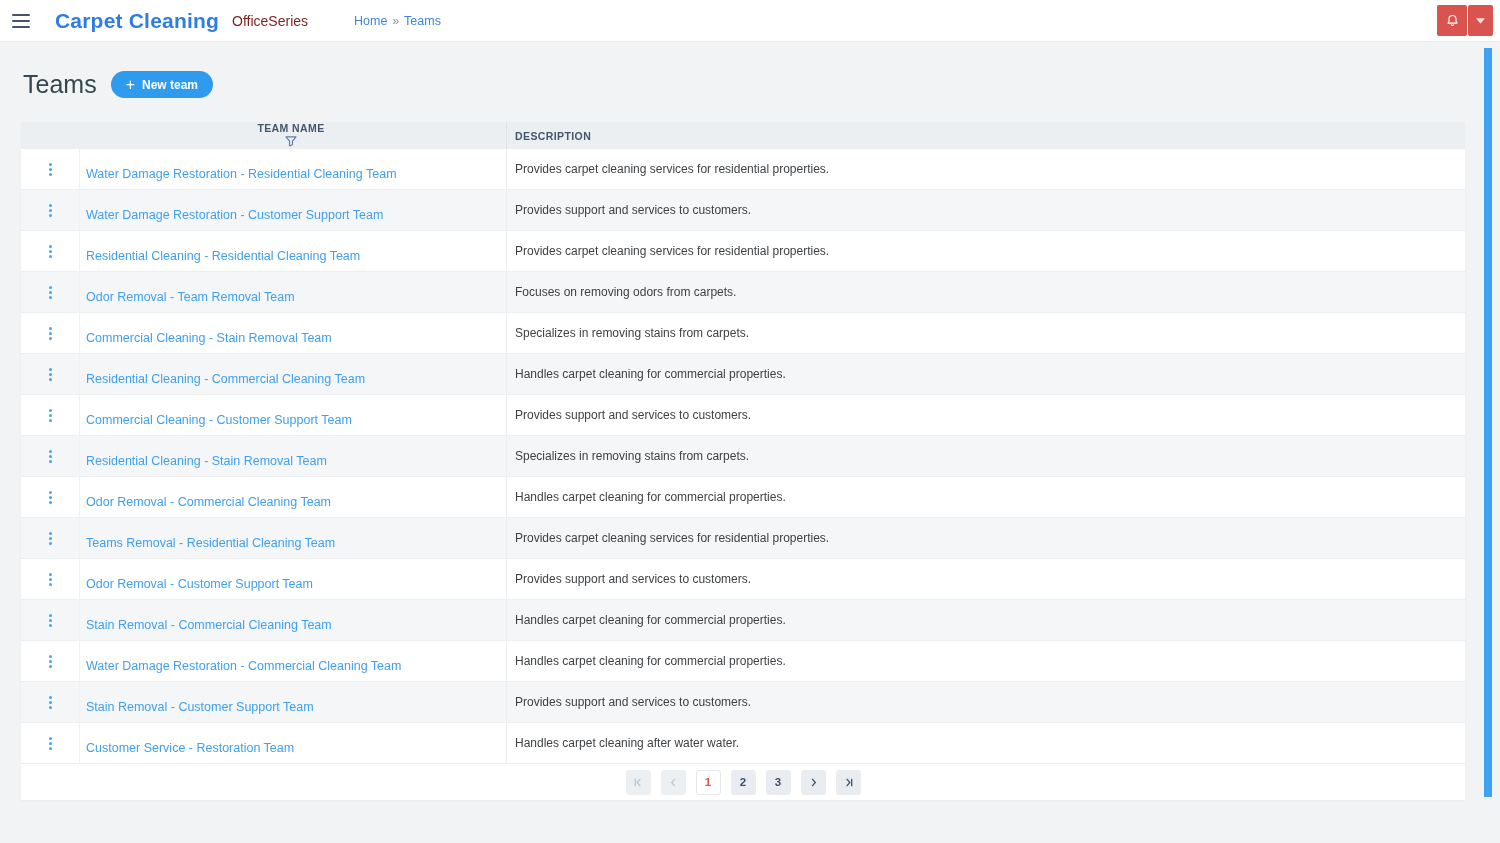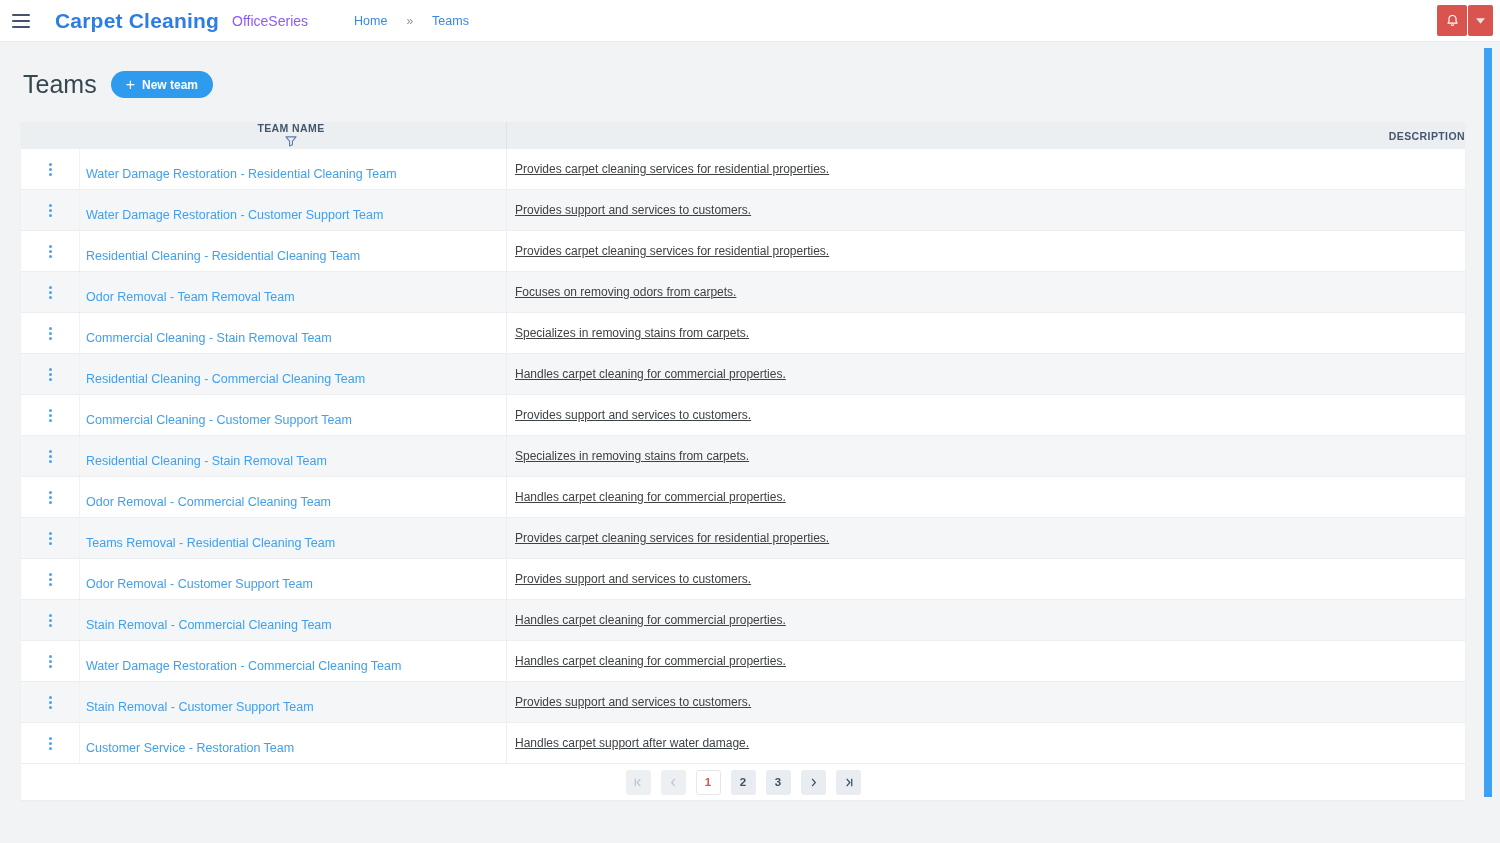--- a/index.html
+++ b/index.html
@@ -32,28 +32,28 @@
   .brand {
     margin-left: 25px;
     font-size: 21px;
     font-weight: bold;
     color: #2d7de3;
     letter-spacing: 0.2px;
   }
   .suite {
     margin-left: 13px;
     font-size: 14px;
-    color: #8b5cf6;
+    color: #7f1d1d;
   }
   .breadcrumb {
     margin-left: 46px;
     font-size: 12.5px;
     display: flex;
     align-items: flex-end;
-    gap: 19px;
+    gap: 5px;
   }
   .breadcrumb a { color: #3c87dd; text-decoration: none; cursor: pointer; }
   .breadcrumb .sep { color: #8a9199; font-size: 12px; }
   .topbar-actions {
     position: absolute;
     right: 7px;
     top: 5px;
     display: flex;
     gap: 1px;
   }
@@ -109,21 +109,20 @@
   }
   .thead {
     height: 27px;
     background: #eceff2;
   }
   .th {
     font-size: 10.5px;
     font-weight: bold;
     color: #44566b;
     letter-spacing: 0.4px;
-    justify-content: flex-end;
   }
   .th-name {
     display: flex;
     align-items: center;
     justify-content: space-between;
     padding: 0 10px 0 6px;
     height: 100%;
     flex-direction: column;
   }
   .th-desc {
@@ -153,21 +152,20 @@
   .cell-name { padding-left: 6px; margin-top: 8px; }
   .cell-name a { color: #41a0ee; font-size: 12.5px; text-decoration: none; cursor: pointer; }
   .cell-desc {
     border-left: 1px solid #eceef0;
     padding-left: 8px;
     font-size: 12px;
     color: #3f4245;
     height: 100%;
     display: flex;
     align-items: center;
-    text-decoration: underline;
   }
 
   
   .pagination {
     height: 36px;
     display: flex;
     align-items: center;
     justify-content: center;
     gap: 10px;
   }
@@ -463,21 +461,21 @@
     <div class="cell-kebab">
       <button class="kebab-btn">
               <i></i>
               <i></i>
               <i></i>
             </button>
     </div>
     <div class="cell-name">
       <a>Customer Service - Restoration Team</a>
     </div>
-    <div class="cell-desc">Handles carpet support after water damage.</div>
+    <div class="cell-desc">Handles carpet cleaning after water water.</div>
   </div>
 </div>
 
     <div class="pagination">
       <button class="pg-btn disabled">
         <span style="display:flex">
           <svg width="11" height="11" viewBox="0 0 12 12">
               <path d="M8 2 L4.5 6 L8 10" fill="none" stroke="currentColor" stroke-width="1.4"></path>
               <line x1="2.5" y1="2" x2="2.5" y2="10" stroke="currentColor" stroke-width="1.4"></line>
             </svg>

